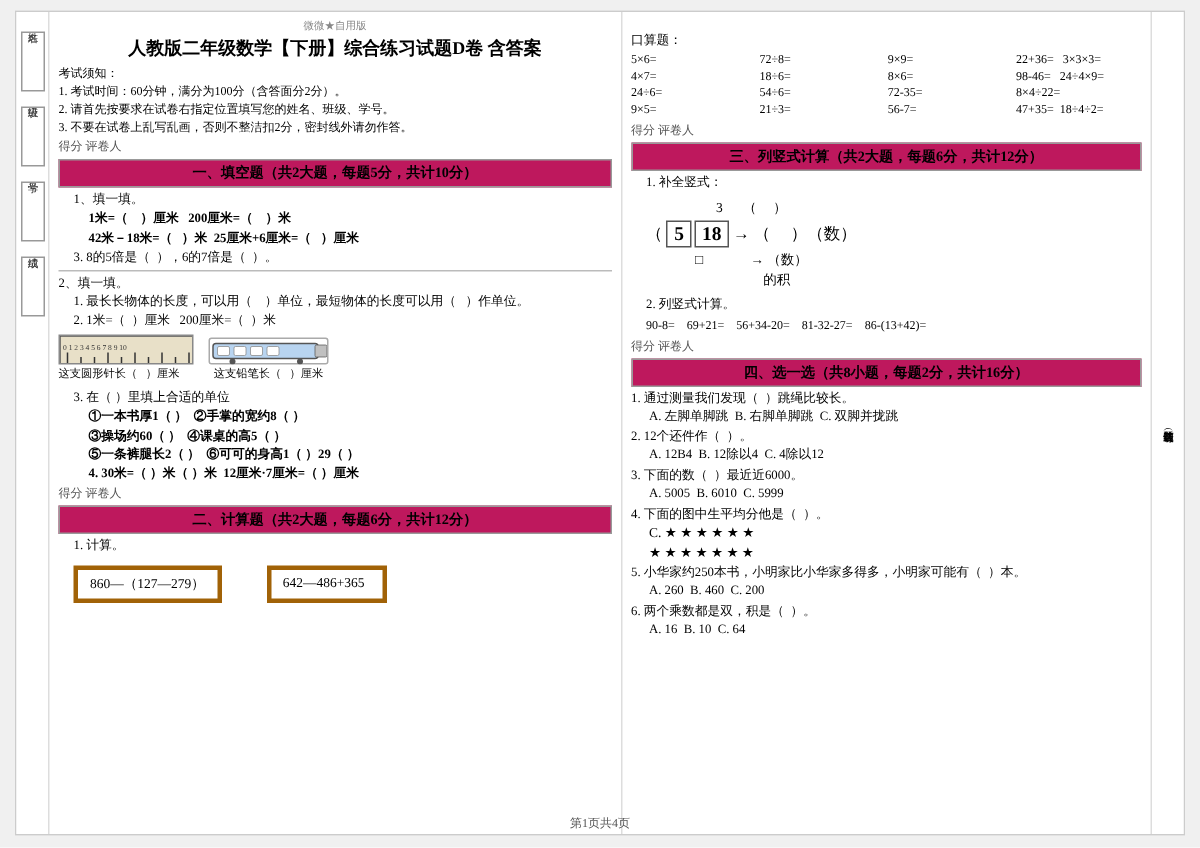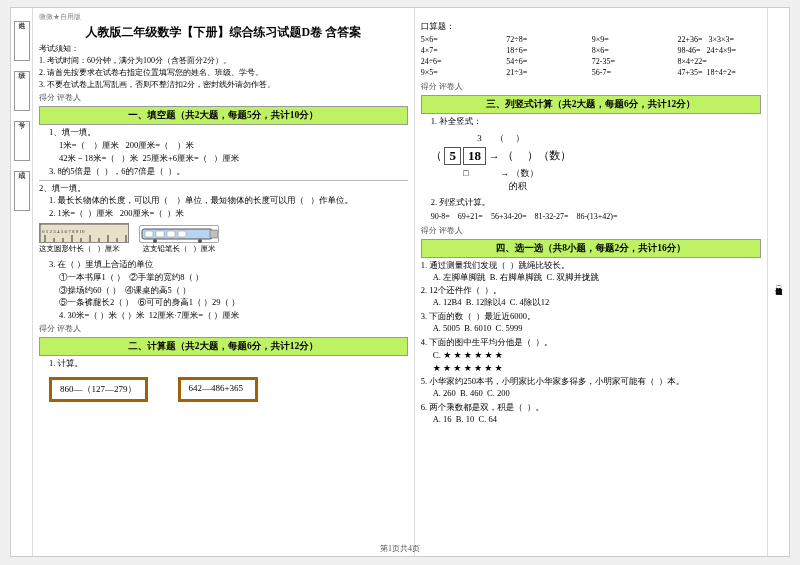--- a/index.html
+++ b/index.html
@@ -88,39 +88,40 @@
     }
     .section-intro {
       font-size: 8px;
       margin-bottom: 2px;
     }
     .section-intro p {
       margin: 1px 0;
     }
     
     .section-header {
-      background: #bef264;
+      background: #be185d;
       border: 1px solid #999;
       text-align: center;
       font-size: 9.5px;
       font-weight: bold;
       padding: 2px 4px;
       margin: 3px 0 2px 0;
     }
     
     .content-line {
       font-size: 8.5px;
       margin: 1px 0;
       line-height: 1.4;
     }
     .indent {
       padding-left: 10px;
     }
     .indent2 {
       padding-left: 20px;
+      font-weight: bold;
     }
     
     .img-row {
       display: flex;
       flex-direction: row;
       align-items: flex-end;
       margin: 3px 0;
       gap: 10px;
     }
     .ruler-img {
@@ -190,21 +191,21 @@
     }
     .score-evaluator {
       display: flex;
       gap: 10px;
       font-size: 8px;
       color: #555;
       margin: 1px 0;
     }
     .top-banner {
       display: flex;
-      justify-content: flex-start;
+      justify-content: center;
       font-size: 7px;
       color: #888;
       margin-bottom: 1px;
       font-family: Liberation Serif, serif;
     }
   </style>
 </head>
 <body>
 
 <div class="page-container">

